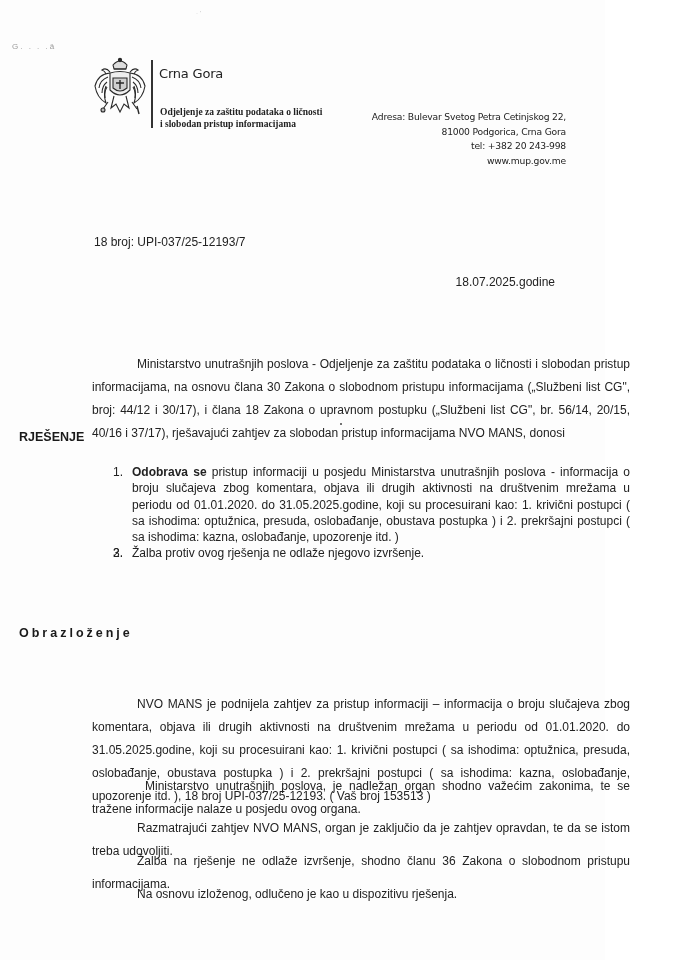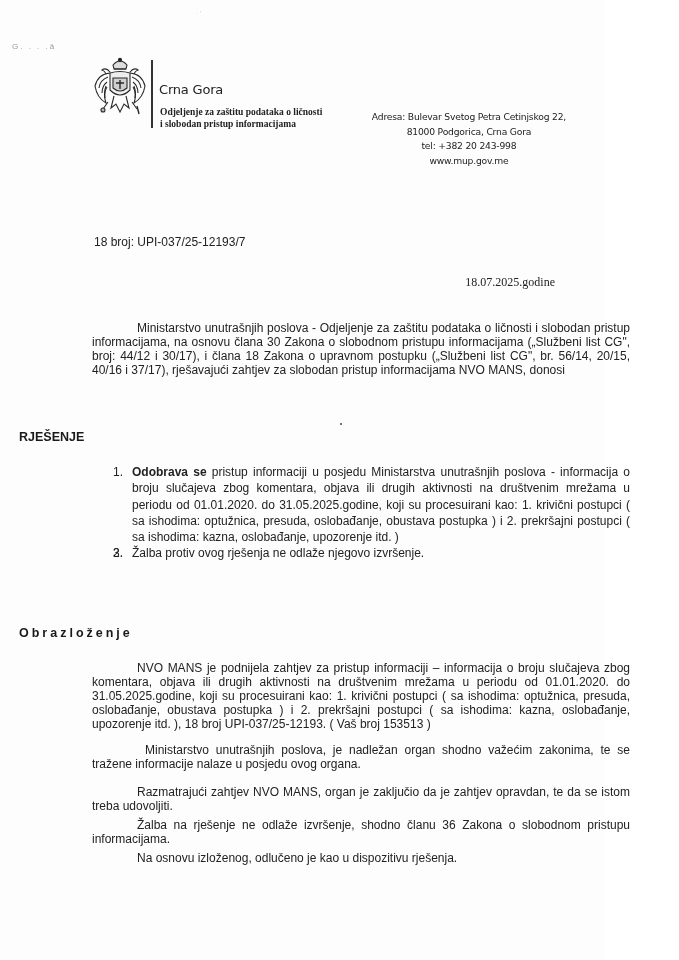--- a/index.html
+++ b/index.html
@@ -6,30 +6,30 @@
     html, body { width: 679px; height: 960px; background: #ffffff; overflow: hidden; }
     body { position: relative; font-family: "Liberation Sans", sans-serif; color: #1a1a1a; }
     .page { position: absolute; left: 0; top: 0; width: 605px; height: 960px; background: #fdfdfd; }
 
     .scan-mark { position: absolute; color: #9a9a9a; font-size: 8px; letter-spacing: 2px; }
     .scan-mark.tl { left: 12px; top: 42px; }
     .scan-mark.tc { left: 196px; top: 10px; font-size: 6px; color: #bbb; }
 
     .crest { position: absolute; left: 92px; top: 56px; width: 56px; height: 62px; }
     .header-rule { position: absolute; left: 151px; top: 60px; width: 2px; height: 68px; background: #333; }
-    .hdr-country { position: absolute; left: 159px; top: 66px; font-family: "DejaVu Sans", sans-serif; font-size: 13px; color: #222; letter-spacing: -0.2px; margin-top: 16px; }
+    .hdr-country { position: absolute; left: 159px; top: 66px; font-family: "DejaVu Sans", sans-serif; font-size: 13px; color: #222; letter-spacing: -0.2px; }
     .hdr-ministry { position: absolute; left: 159px; top: 88px; font-family: "DejaVu Sans", sans-serif; font-size: 13.5px; color: #222; letter-spacing: -0.3px; }
     .hdr-dept { position: absolute; left: 160px; top: 106px; font-family: "Liberation Serif", serif; font-weight: bold; font-size: 9.5px; line-height: 12px; color: #222; }
 
-    .address { position: absolute; right: 39px; top: 110px; text-align: center; font-family: "DejaVu Sans", sans-serif; font-size: 9.2px; line-height: 14.5px; color: #222; letter-spacing: -0.2px; }
+    .address { position: absolute; right: 39px; top: 110px; text-align: right; font-family: "DejaVu Sans", sans-serif; font-size: 9.2px; line-height: 14.5px; color: #222; letter-spacing: -0.2px; }
 
     .ref-no { position: absolute; left: 94px; top: 235px; font-size: 12px; color: #222; }
-    .doc-date { position: absolute; right: 50px; top: 275px; font-size: 12px; color: #222; font-family: Liberation Serif, serif; }
+    .doc-date { position: absolute; right: 50px; top: 275px; font-size: 12px; color: #222; }
 
-    .para { position: absolute; left: 92px; width: 538px; font-size: 12px; line-height: 14px; text-align: justify; color: #222; }
+    .para { position: absolute; left: 92px; width: 538px; font-size: 12px; line-height: 23px; text-align: justify; color: #222; margin-top: 32px; }
     .para .indent { display: inline-block; width: 45px; }
     .intro { top: 321px; }
 
     .title { position: absolute; left: 0; width: 679px; text-align: left; font-weight: bold; font-size: 12.5px; color: #1a1a1a; padding-left: 19px; }
     .title.resenje { top: 430px; }
     .title.obraz { top: 626px; letter-spacing: 3px; }
 
     .dot { position: absolute; width: 2px; height: 2px; background: #444; border-radius: 1px; }
 
     .disp-list { position: absolute; left: 113px; top: 464px; width: 517px; font-size: 12px; line-height: 16.3px; color: #222; list-style: none; }

